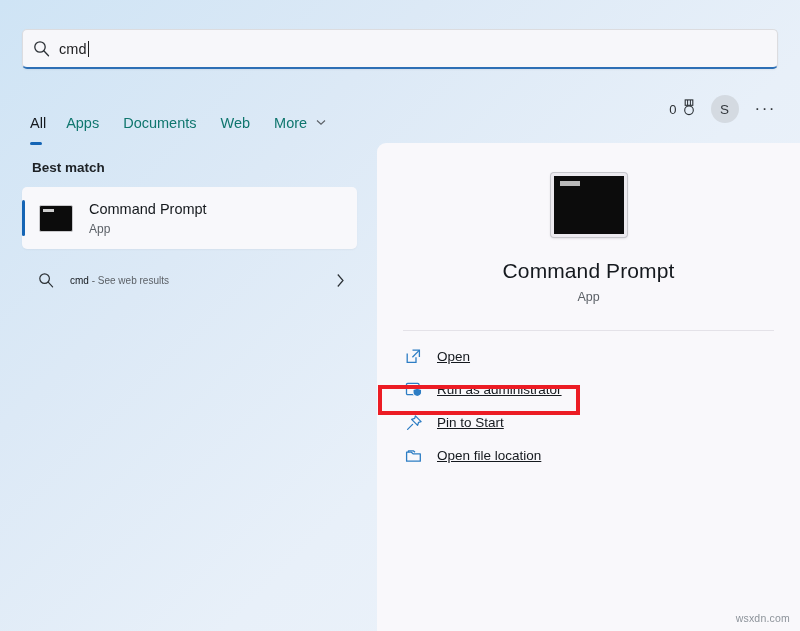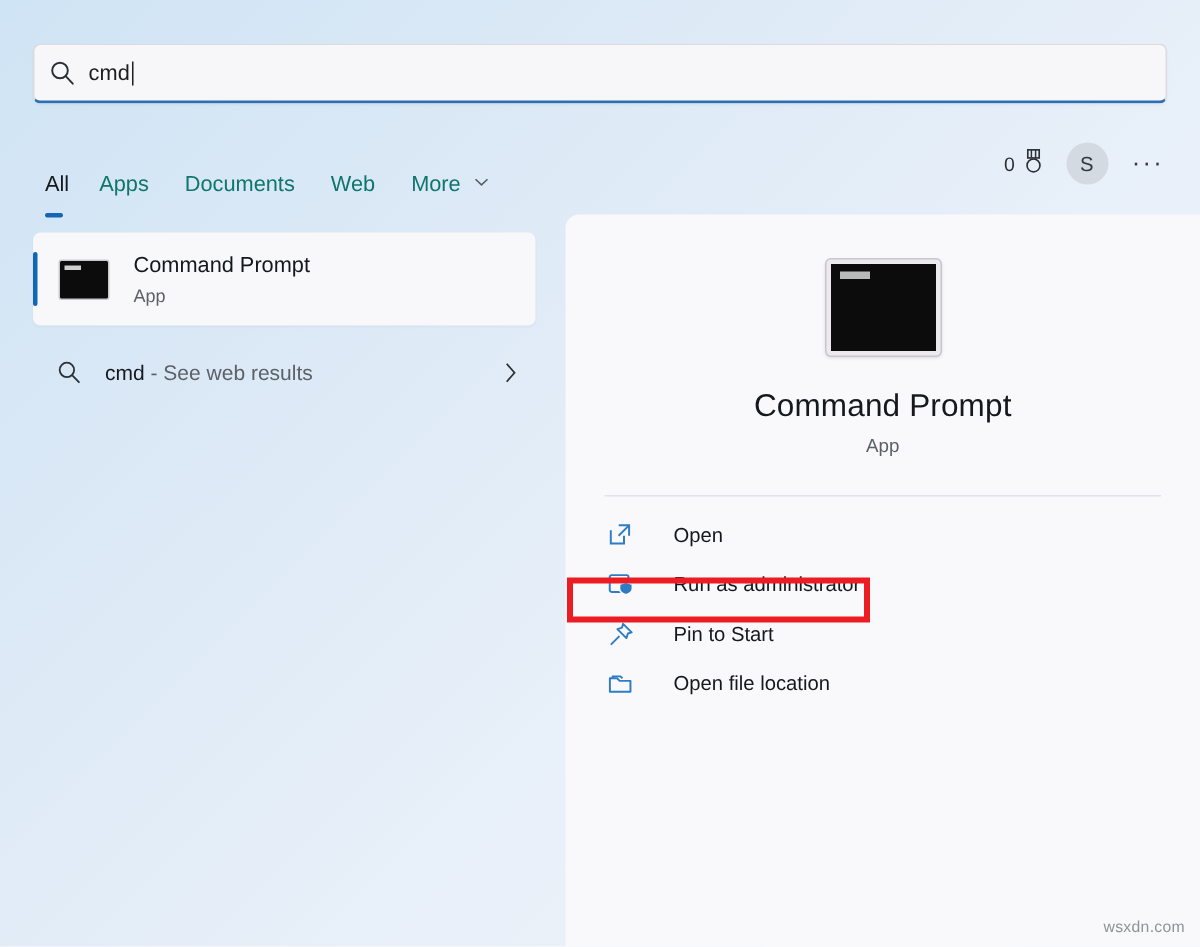--- a/index.html
+++ b/index.html
@@ -199,21 +199,21 @@
     align-items: center;
     border-radius: 5px;
   }
   .web-icon {
     width: 48px;
     display: flex;
     align-items: center;
     justify-content: center;
     flex: none;
   }
-  .web-label { font-size: 14px; color: #15191e; }
+  .web-label { font-size: 10px; color: #15191e; }
   .web-label .dim { color: #5c6167; }
   .web-chev { margin-left: auto; margin-right: 12px; display: flex; align-items: center; }
 
   
   .right-panel {
     position: absolute;
     left: 377px;
     top: 143px;
     right: 0;
     bottom: 0;
@@ -267,21 +267,22 @@
   }
   .action-icon {
     width: 32px;
     flex: none;
     display: flex;
     align-items: center;
   }
   .action-label {
     font-size: 13.5px;
     color: #15191e;
-    margin-left: 12px;
+    margin-left: 0;
+    text-decoration: underline;
   }
   .highlight-box {
     position: absolute;
     left: 378px;
     top: 385px;
     width: 202px;
     height: 30px;
     border: 4px solid #ec1c24;
     box-sizing: border-box;
     pointer-events: none;
@@ -349,20 +350,21 @@
   <div class="avatar">
     <span>S</span>
   </div>
   <div class="ellipsis">
     <span>···</span>
   </div>
 </div>
 
 <div class="left-col">
 
+  <div class="section-head">Best match</div>
 
   <div class="best-item">
     <div class="cmd-icon-sm"></div>
     <div class="best-text">
       <div class="best-title">Command Prompt</div>
       <div class="best-sub">App</div>
     </div>
   </div>
 
 

